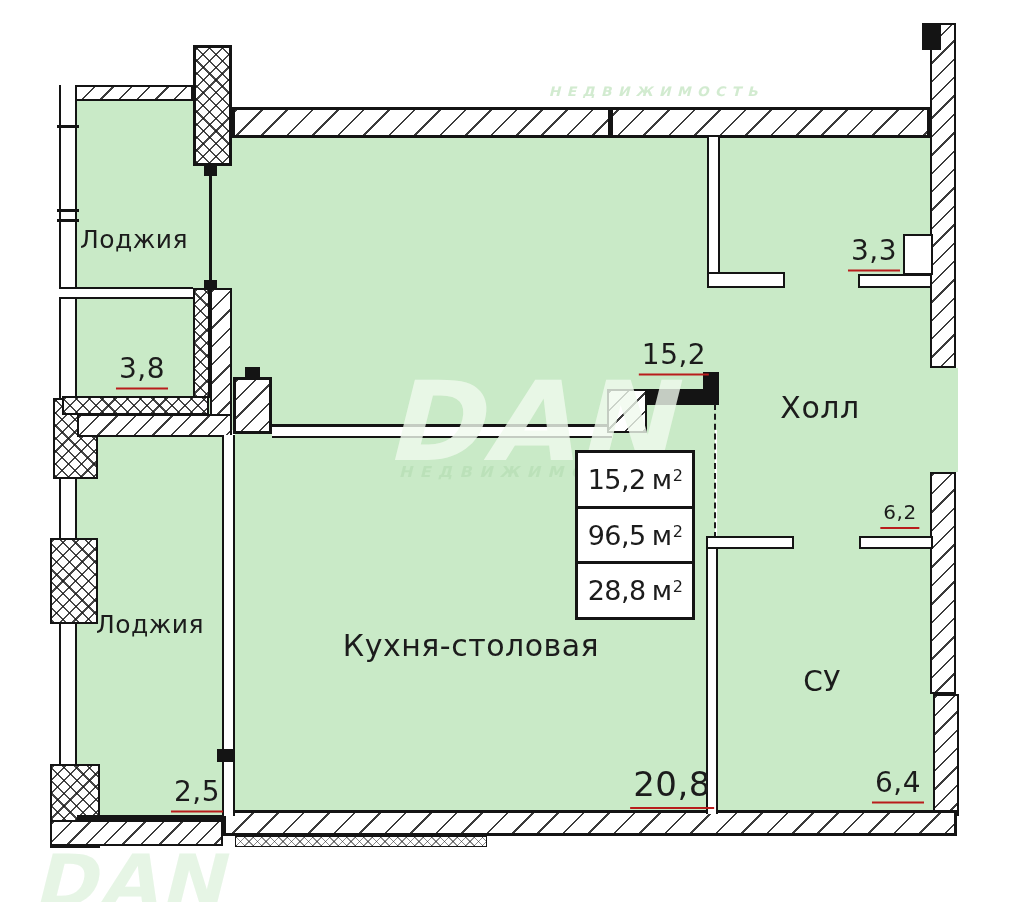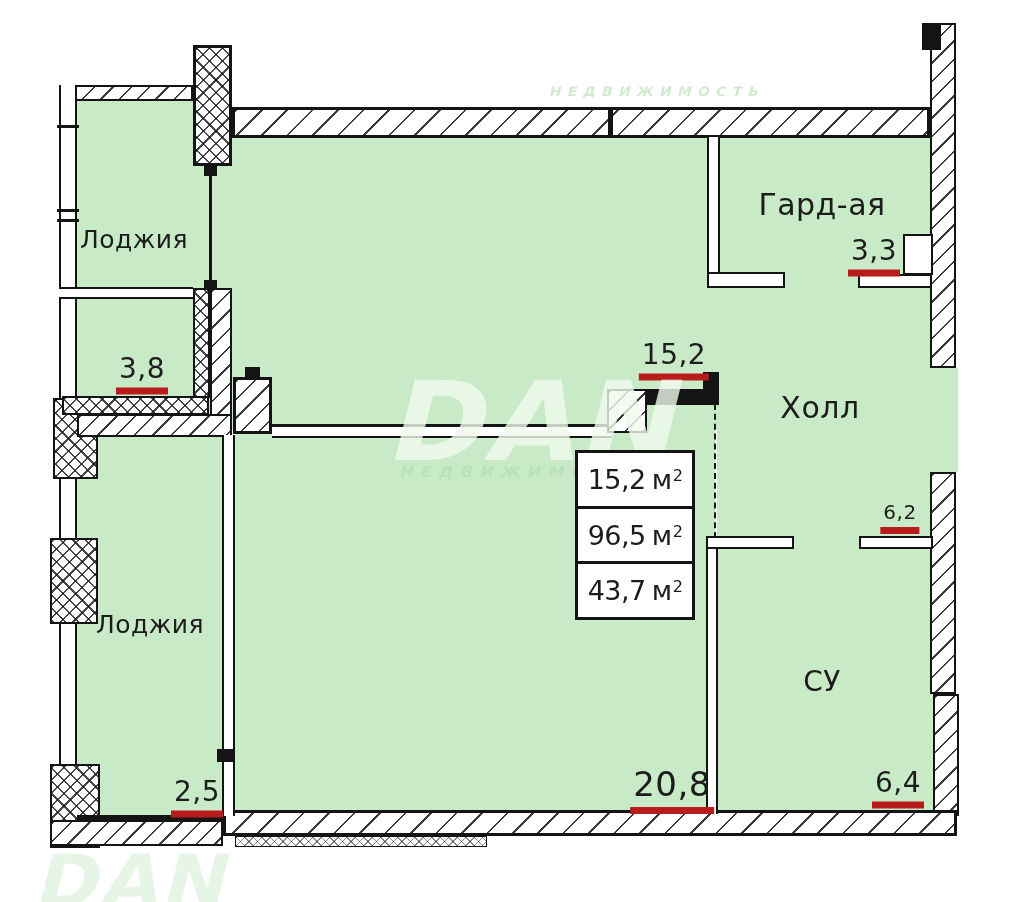--- a/index.html
+++ b/index.html
@@ -19,21 +19,21 @@
       background-image:repeating-linear-gradient(135deg,rgba(25,25,25,.5) 0 1px,transparent 1px 6px),
                        repeating-linear-gradient(45deg,rgba(25,25,25,.5) 0 1px,transparent 1px 6px)}
   .dl{position:absolute;background:#fff;border-top:2.5px solid #141414;border-bottom:2.5px solid #141414}
   .dlv{position:absolute;background:#fff;border-left:2.5px solid #141414;border-right:2.5px solid #141414}
   .box{position:absolute;background:#fff;border:2.5px solid #141414}
   .blk{position:absolute;background:#141414}
   .dash{position:absolute;width:0;border-left:2.5px dashed #1c1c1c}
   
   .lbl{position:absolute;transform:translate(-50%,-50%);white-space:nowrap;z-index:25;
        font-size:30px;letter-spacing:.5px;color:#1c1c1c}
-  .num{border-bottom:7px solid #b91c1c;padding:0 3px 3px}
+  .num{border-bottom:2px solid #b91c1c;padding:0 3px 3px}
   
   .atable{position:absolute;left:575px;top:450px;width:120px;height:170px;background:#fff;
           border:3px solid #141414;z-index:40;display:flex;flex-direction:column}
   .trow{flex:1;display:flex;align-items:center;justify-content:center;border-bottom:3px solid #141414;
         font-size:27px;letter-spacing:-.5px}
   .trow:last-child{border-bottom:none}
   .tunit{margin-left:6px}
   .tsup{font-size:16px;transform:translateY(-4px);margin-left:1px}
   
   .wm{position:absolute;z-index:30;font-weight:bold;transform:skewX(-14deg) scaleX(1.06);
@@ -106,43 +106,43 @@
   <div class="box" style="left:903px;top:234px;width:30px;height:41px"></div>
   <div class="box" style="left:858px;top:274px;width:74px;height:14px"></div>
 
   <div class="dlv" style="left:706px;top:536px;width:12px;height:278px"></div>
   <div class="box" style="left:706px;top:536px;width:88px;height:13px"></div>
   <div class="box" style="left:859px;top:536px;width:74px;height:13px"></div>
 
   <div class="lbl" style="left:134px;top:239px;font-size:25px">Лоджия</div>
   <div class="lbl" style="left:142px;top:368px;font-size:28px"><span class="num">3,8</span></div>
   <div class="lbl" style="left:674px;top:354px;font-size:28px"><span class="num">15,2</span></div>
-  <div class="lbl" style="left:822px;top:204px">Гард-ая</div>
   <div class="lbl" style="left:874px;top:250px;font-size:28px"><span class="num">3,3</span></div>
   <div class="lbl" style="left:820px;top:407px">Холл</div>
   <div class="lbl" style="left:900px;top:512px;font-size:20px"><span class="num">6,2</span></div>
   <div class="lbl" style="left:150px;top:624px;font-size:25px">Лоджия</div>
   <div class="lbl" style="left:197px;top:791px;font-size:28px"><span class="num">2,5</span></div>
+  <div class="lbl" style="left:471px;top:645px">Кухня-столовая</div>
   <div class="lbl" style="left:672px;top:784px;font-size:34px"><span class="num">20,8</span></div>
   <div class="lbl" style="left:822px;top:681px;font-size:28px">СУ</div>
   <div class="lbl" style="left:898px;top:782px;font-size:28px"><span class="num">6,4</span></div>
 
   <div class="atable">
     <div class="trow">
       <span>15,2</span>
         <span class="tunit">м</span>
         <span class="tsup">2</span>
     </div>
     <div class="trow">
       <span>96,5</span>
         <span class="tunit">м</span>
         <span class="tsup">2</span>
     </div>
     <div class="trow">
-      <span>43,7</span>
+      <span>28,8</span>
         <span class="tunit">м</span>
         <span class="tsup">2</span>
     </div>
   </div>
 
   <div class="wm wm-sub-faint" style="left:548px;top:84px">НЕДВИЖИМОСТЬ</div>
   <div class="wm wm-logo" style="left:380px;top:367px">DAN</div>
   <div class="wm wm-sub" style="left:398px;top:463px">НЕДВИЖИМОСТЬ</div>
   <div class="wm wm-logo-faint" style="left:30px;top:845px">DAN</div>
 

